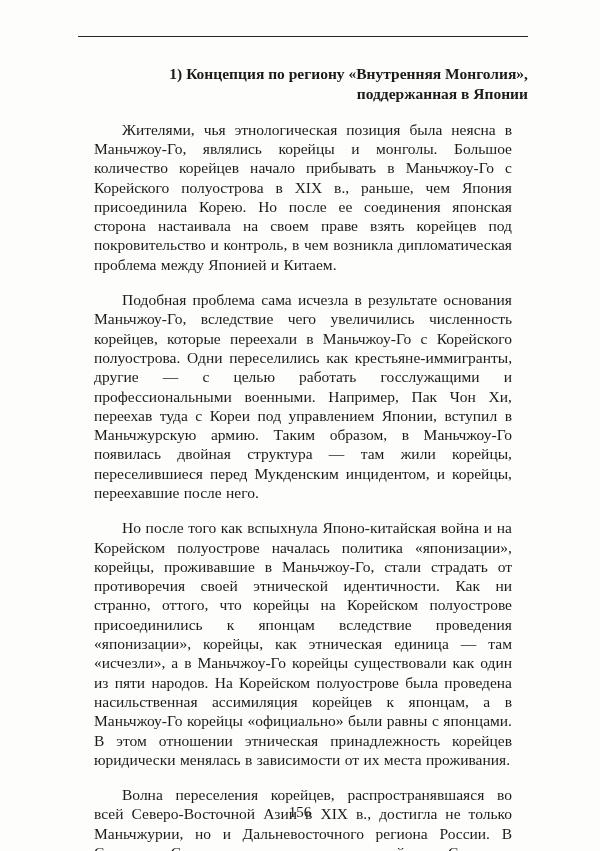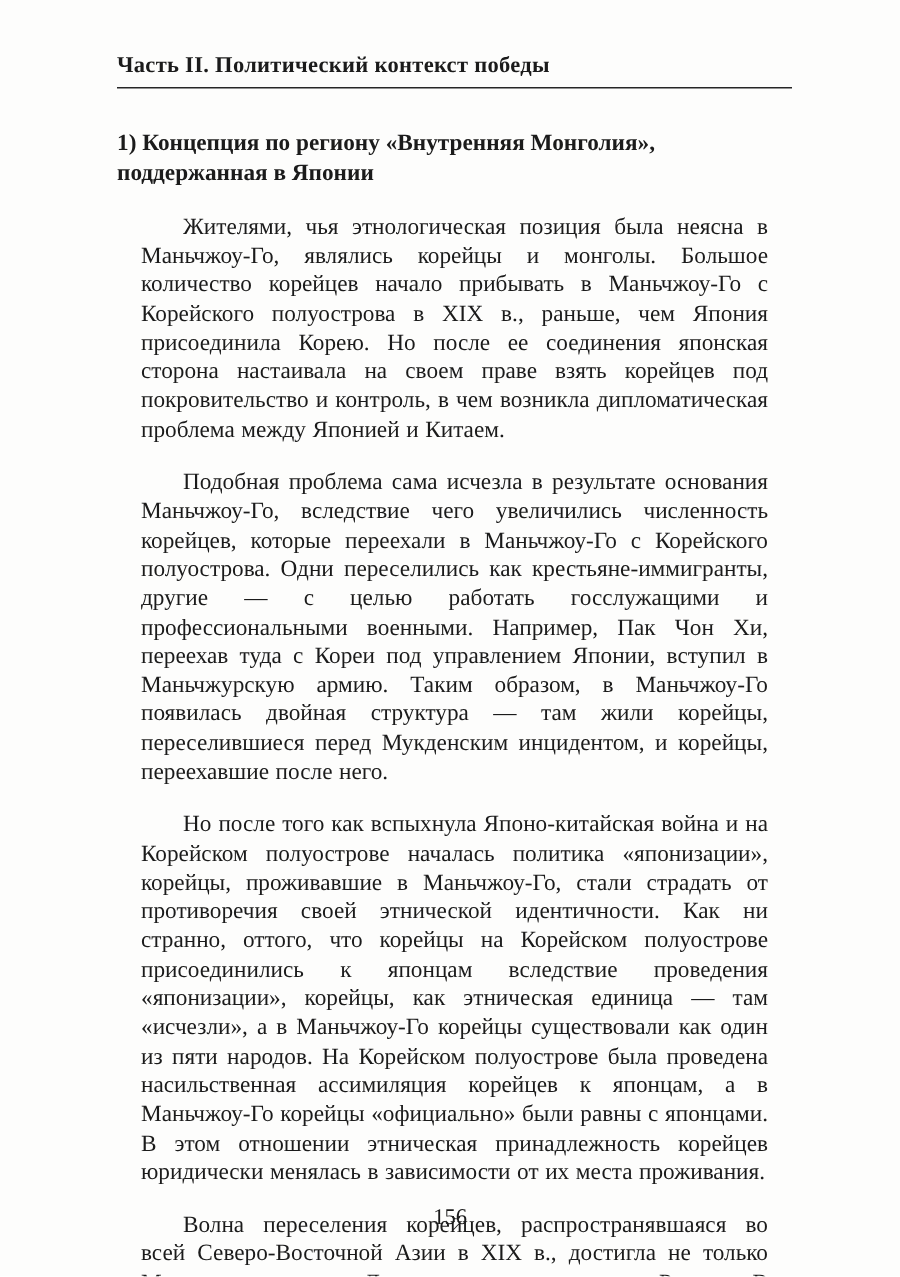--- a/index.html
+++ b/index.html
@@ -28,21 +28,21 @@
   .header-rule {
     border: none;
     border-top: 1.6px solid #262626;
     margin: 0;
   }
   .section-heading {
     font-size: 15.5px;
     font-weight: bold;
     line-height: 1.28;
     margin: 27px 0 9px 0;
-    text-align: left;
+    text-align: right;
   }
   .body-text p {
     margin: 16px;
     text-indent: 28px;
     text-align: justify;
     font-size: 15.5px;
     line-height: 19.3px;
     word-spacing: 0.5px;
   }
   .page-number {
@@ -53,21 +53,20 @@
     text-align: center;
     font-size: 15px;
     color: #1b1b1b;
   }
 </style>
 </head>
 <body>
 
 <div class="page">
 
-  <div class="running-header">Часть II. Политический  контекст победы</div>
 
   <hr class="header-rule">
 
   <h2 class="section-heading">1) Концепция по региону «Внутренняя Монголия», поддержанная в Японии</h2>
 
   <div class="body-text">
       <p>Жителями, чья этнологическая позиция была неясна в Маньчжоу-Го, являлись корейцы и монголы. Большое количество корейцев начало прибывать в Маньчжоу-Го с Корейского полуострова в XIX в., раньше, чем Япония присоединила Корею. Но после ее соединения японская сторона настаивала на своем праве взять корейцев под покровительство и контроль, в чем возникла дипломатическая проблема между Японией и Китаем.</p>
       <p>Подобная проблема сама исчезла в результате основания Маньчжоу-Го, вследствие чего увеличились численность корейцев, которые переехали в Маньчжоу-Го с Корейского полуострова. Одни переселились как крестьяне-иммигранты, другие — с целью работать госслужащими и профессиональными военными. Например, Пак Чон Хи, переехав туда с Кореи под управлением Японии, вступил в Маньчжурскую армию. Таким образом, в Маньчжоу-Го появилась двойная структура — там жили корейцы, переселившиеся перед Мукденским инцидентом, и корейцы, переехавшие после него.</p>
       <p>Но после того как вспыхнула Японо-китайская война и на Корейском полуострове началась политика «японизации», корейцы, проживавшие в Маньчжоу-Го, стали страдать от противоречия своей этнической идентичности. Как ни странно, оттого, что корейцы на Корейском полуострове присоединились к японцам вследствие проведения «японизации», корейцы, как этническая единица — там «исчезли», а в Маньчжоу-Го корейцы существовали как один из пяти народов. На Корейском полуострове была проведена насильственная ассимиляция корейцев к японцам, а в Маньчжоу-Го корейцы «официально» были равны с японцами. В этом отношении этническая принадлежность корейцев юридически менялась в зависимости от их места проживания.</p>
       <p>Волна переселения корейцев, распространявшаяся во всей Северо-Восточной Азии в XIX в., достигла не только Маньчжурии, но и Дальневосточного региона России. В Советском Союзе началась депортация корейцев в Среднюю Азию почти одновременно с началом проведения «японизации» корейцев на Корейском полуострове. Можно сказать, что в каком-то смысле их диаспора возникла в 1937 г.</p>

